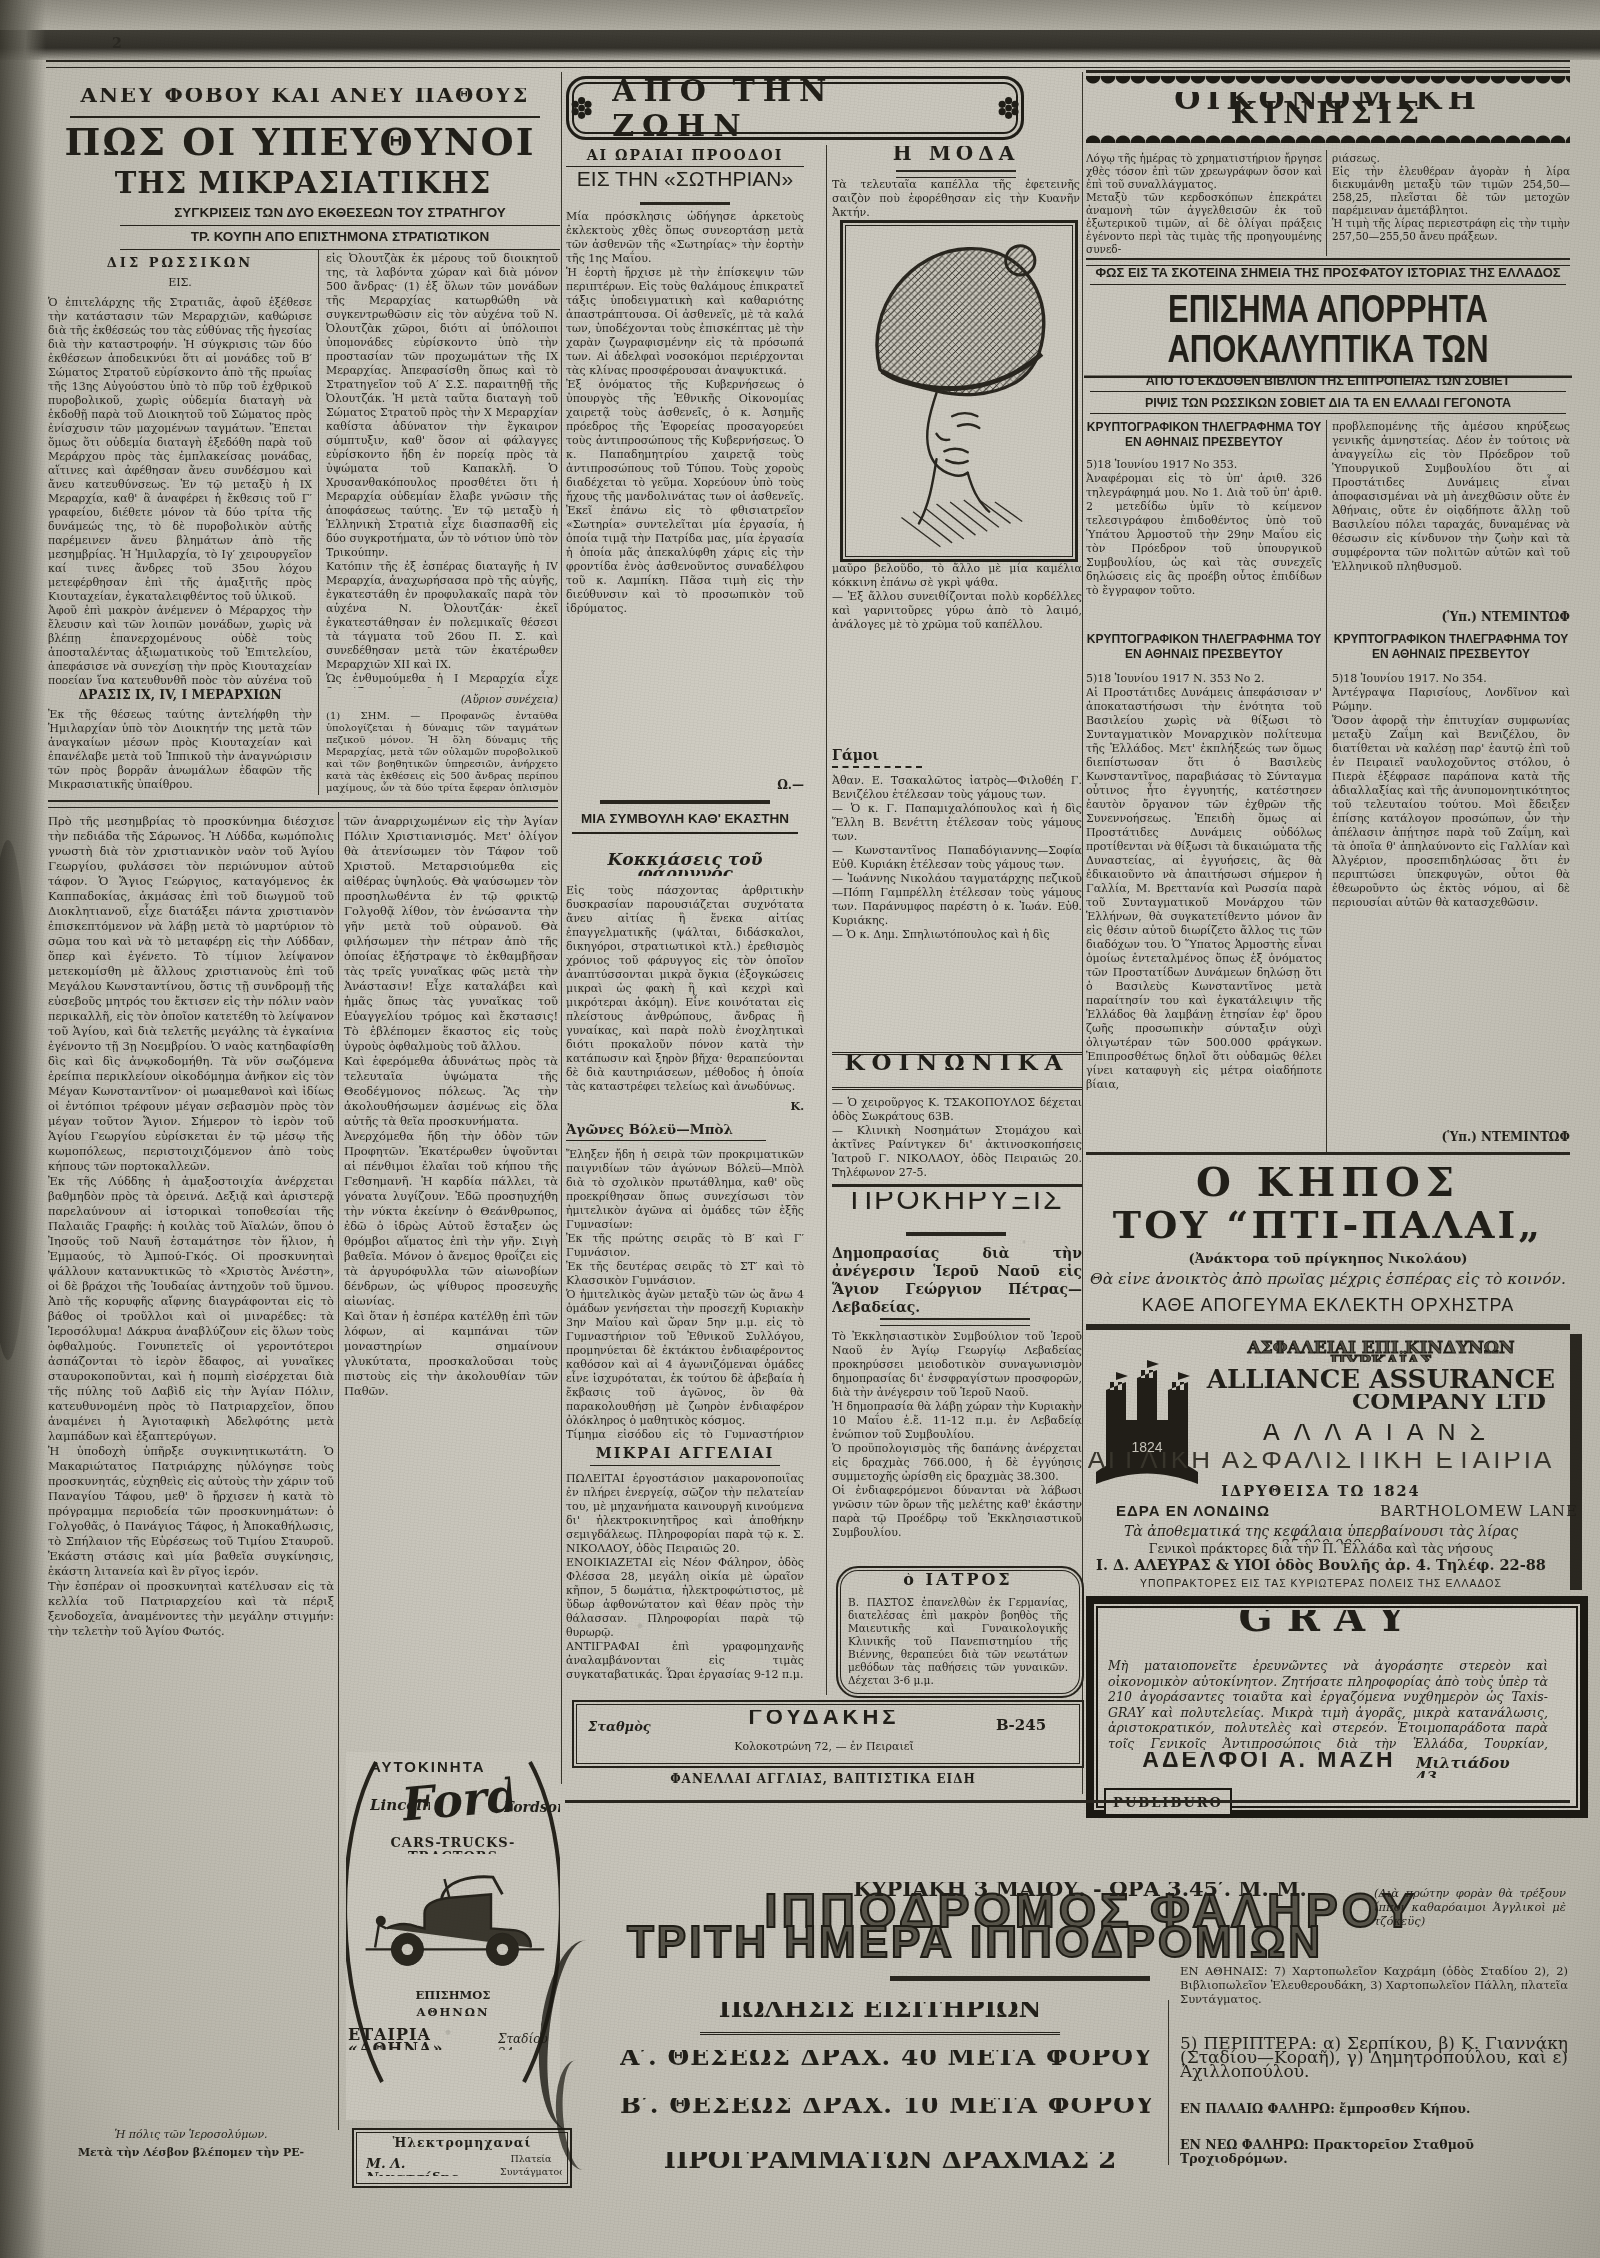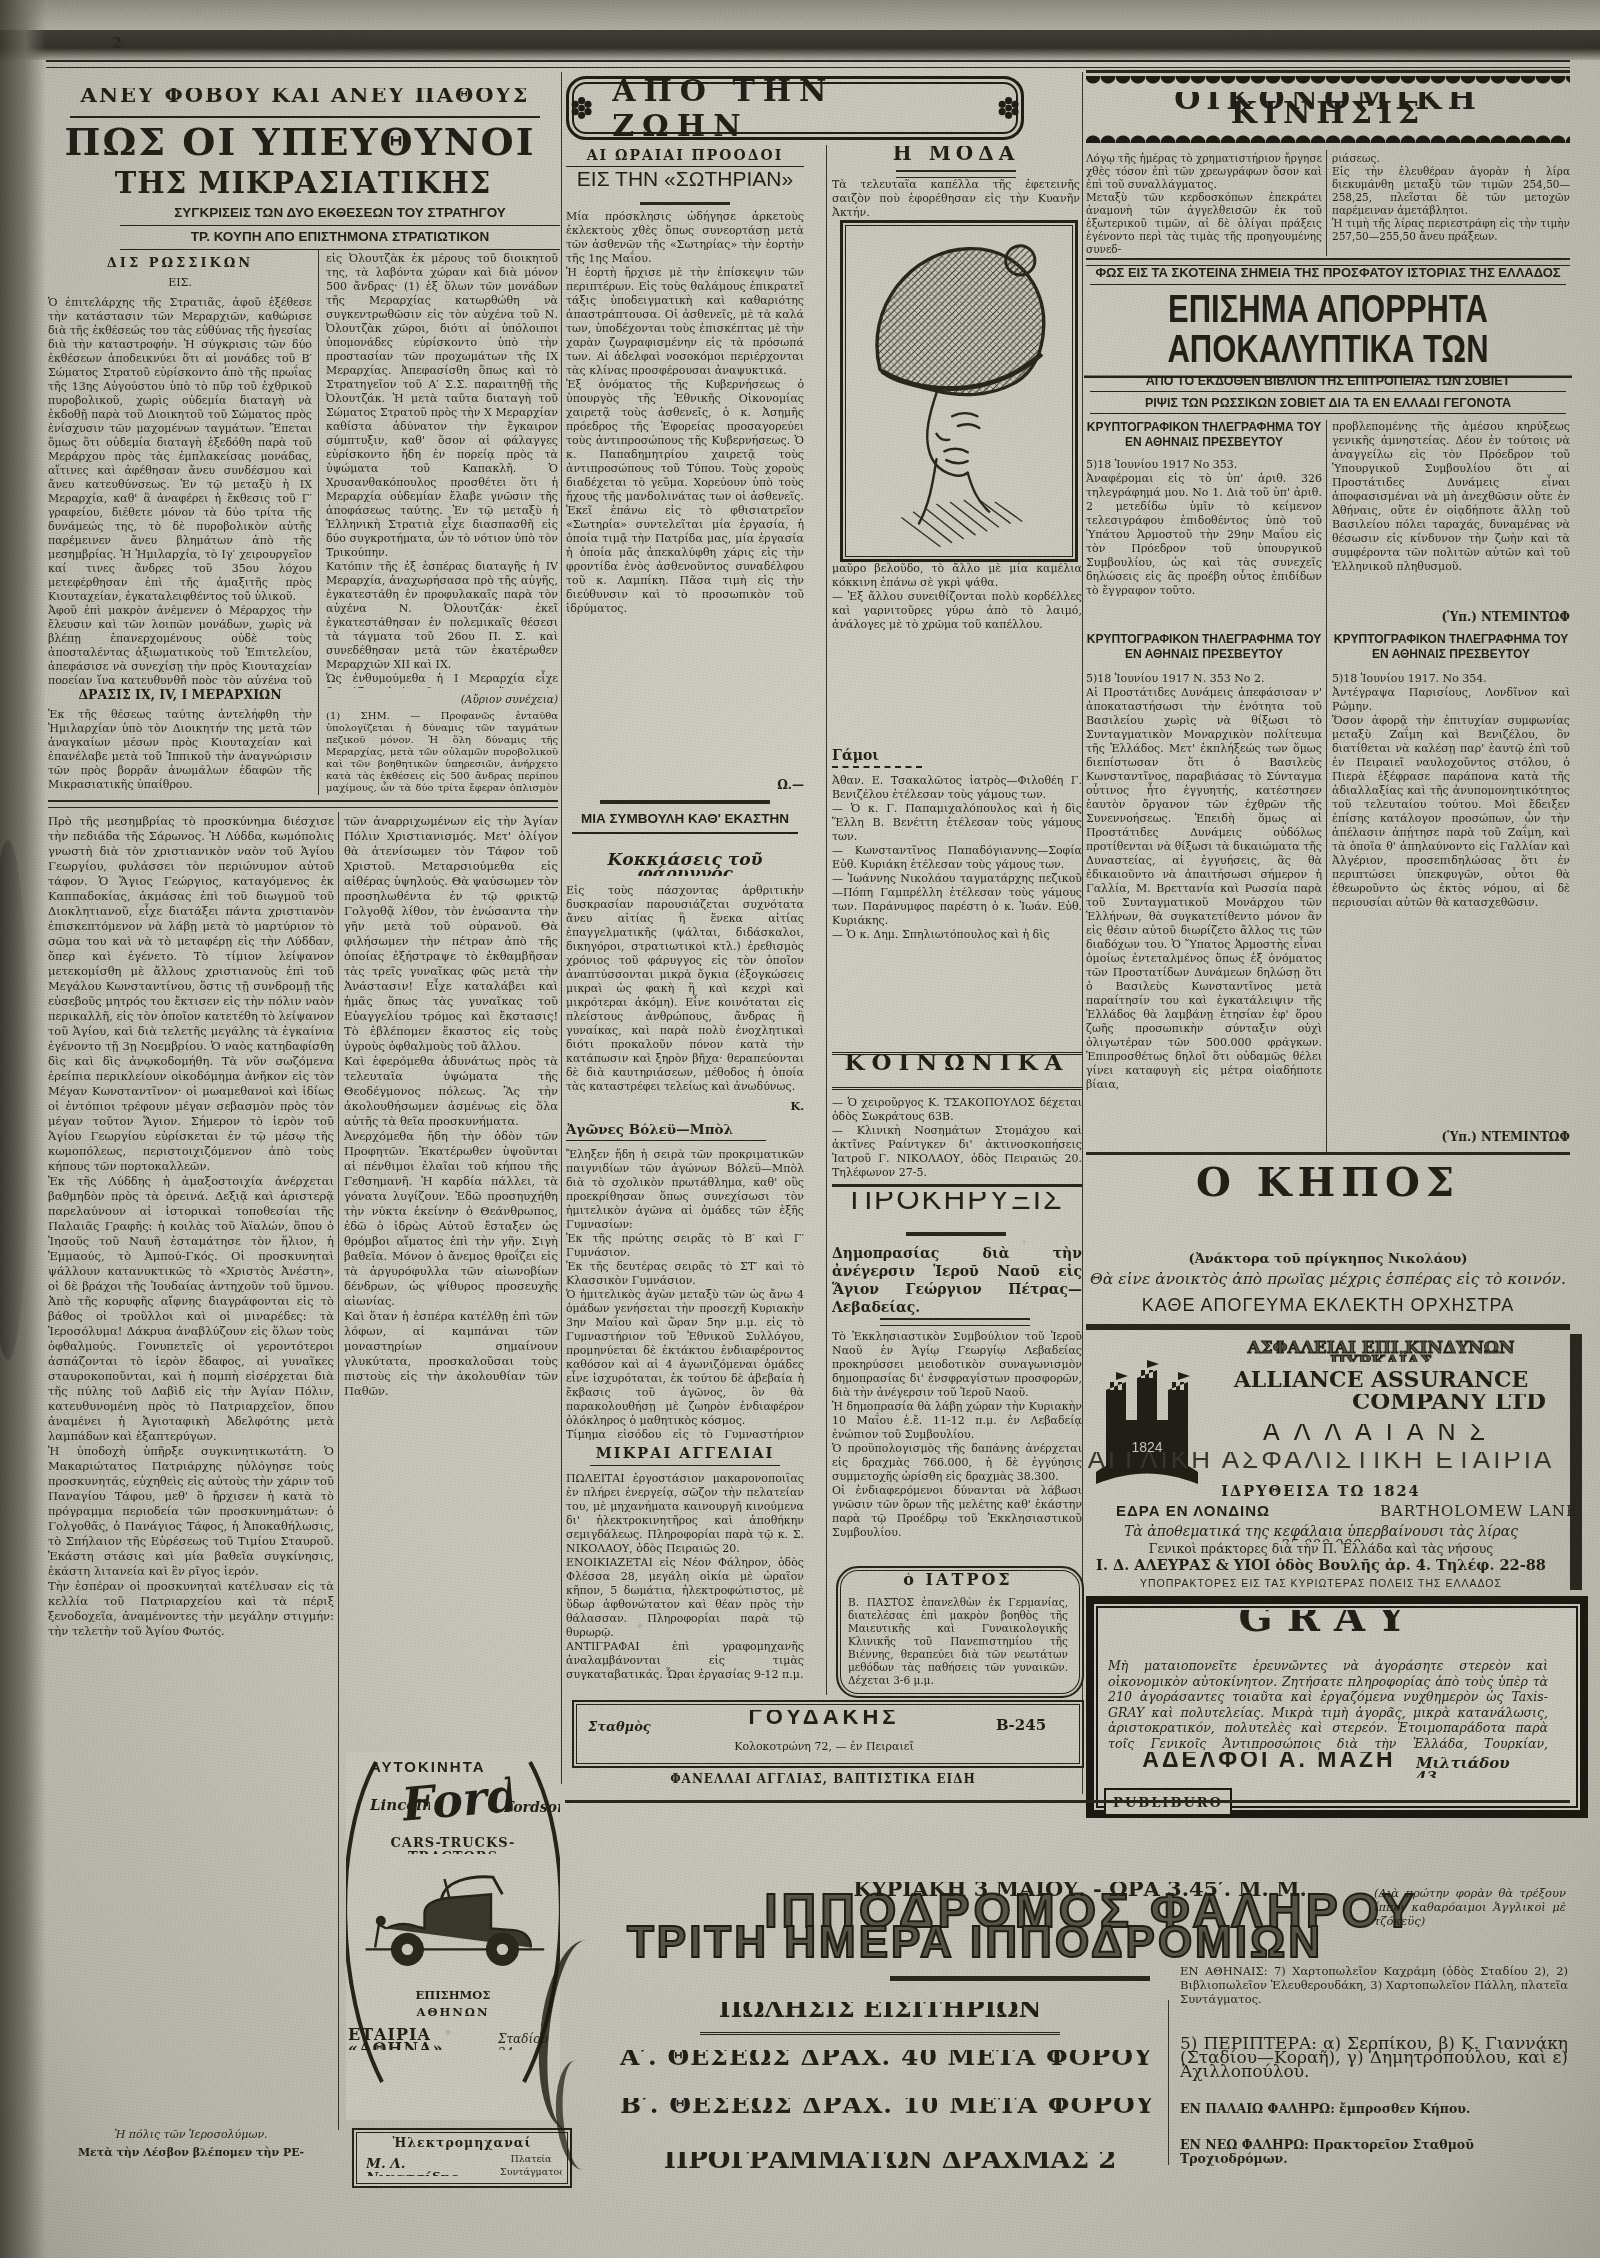--- a/index.html
+++ b/index.html
@@ -272,20 +272,21 @@
   <div class="t" style="left:1332px;top:420px;width:238px;height:188px;">προβλεπομένης τῆς ἀμέσου κηρύξεως γενικῆς ἀμνηστείας. Δέον ἐν τούτοις νὰ ἀναγγείλω εἰς τὸν Πρόεδρον τοῦ Ὑπουργικοῦ Συμβουλίου ὅτι αἱ Προστάτιδες Δυνάμεις εἶναι ἀποφασισμέναι νὰ μὴ ἀνεχθῶσιν οὔτε ἐν Ἀθήναις, οὔτε ἐν οἱᾳδήποτε ἄλλῃ τοῦ Βασιλείου πόλει ταραχάς, δυναμένας νὰ θέσωσιν εἰς κίνδυνον τὴν ζωὴν καὶ τὰ συμφέροντα τῶν πολιτῶν αὐτῶν καὶ τοῦ Ἑλληνικοῦ πληθυσμοῦ.</div>
   <div class="t b" style="left:1332px;top:610px;width:238px;height:16px;text-align:right;font-size:12px;">(Ὑπ.) ΝΤΕΜΙΝΤΩΦ</div>
   <div class="t c b sans" style="left:1332px;top:632px;width:238px;height:32px;font-size:12px;line-height:15px;">ΚΡΥΠΤΟΓΡΑΦΙΚΟΝ ΤΗΛΕΓΡΑΦΗΜΑ ΤΟΥ ΕΝ ΑΘΗΝΑΙΣ ΠΡΕΣΒΕΥΤΟΥ</div>
   <div class="t" style="left:1332px;top:672px;width:238px;height:456px;">5)18 Ἰουνίου 1917. Νο 354.
 Ἀντέγραψα Παρισίους, Λονδῖνον καὶ Ρώμην.
 Ὅσον ἀφορᾷ τὴν ἐπιτυχίαν συμφωνίας μεταξὺ Ζαΐμη καὶ Βενιζέλου, ὃν διατίθεται νὰ καλέσῃ παρ' ἑαυτῷ ἐπὶ τοῦ ἐν Πειραιεῖ ναυλοχοῦντος στόλου, ὁ Πιερὰ ἐξέφρασε παράπονα κατὰ τῆς ἀδιαλλαξίας καὶ τῆς ἀνυπομονητικότητος τοῦ τελευταίου τούτου. Μοὶ ἔδειξεν ἐπίσης κατάλογον προσώπων, ὧν τὴν ἀπέλασιν ἀπῄτησε παρὰ τοῦ Ζαΐμη, καὶ τὰ ὁποῖα θ' ἀπηλαύνοντο εἰς Γαλλίαν καὶ Ἀλγέριον, προσεπιδηλώσας ὅτι ἐν περιπτώσει ὑπεκφυγῶν, οὗτοι θὰ ἐθεωροῦντο ὡς ἐκτὸς νόμου, αἱ δὲ περιουσίαι αὐτῶν θὰ κατασχεθῶσιν.</div>
   <div class="t b" style="left:1332px;top:1130px;width:238px;height:16px;text-align:right;font-size:12px;">(Ὑπ.) ΝΤΕΜΙΝΤΩΦ</div>
 
   <div class="hr" style="left:1086px;top:1152px;width:484px;height:3px;"></div>
   <div class="t c b" style="left:1086px;top:1160px;width:484px;height:44px;font-size:40px;line-height:44px;letter-spacing:6px;">Ο ΚΗΠΟΣ</div>
+  <div class="t c b" style="left:1086px;top:1204px;width:484px;height:44px;font-size:38px;line-height:42px;letter-spacing:3px;">ΤΟΥ “ΠΤΙ-ΠΑΛΑΙ„</div>
   <div class="t c b" style="left:1086px;top:1252px;width:484px;height:17px;font-size:13px;">(Ἀνάκτορα τοῦ πρίγκηπος Νικολάου)</div>
   <div class="t c i" style="left:1086px;top:1272px;width:484px;height:22px;font-size:15.5px;">Θὰ εἶνε ἀνοικτὸς ἀπὸ πρωΐας μέχρις ἑσπέρας εἰς τὸ κοινόν.</div>
   <div class="t c sans" style="left:1086px;top:1298px;width:484px;height:22px;font-size:18px;letter-spacing:1px;">ΚΑΘΕ ΑΠΟΓΕΥΜΑ ΕΚΛΕΚΤΗ ΟΡΧΗΣΤΡΑ</div>
   <div class="hr" style="left:1086px;top:1324px;width:484px;height:6px;"></div>
 
   <div style="position:absolute;left:1086px;top:1334px;width:484px;height:256px;border-right:12px solid #2a2720;">
     <svg style="position:absolute;left:6px;top:8px;" width="110" height="150" viewBox="0 0 110 150">
       <g fill="#211e18">
         <path d="M4 130 C30 110 80 110 106 130 L106 142 C70 128 40 128 4 142 Z"></path>
         <rect x="22" y="78" width="66" height="46"></rect>
@@ -293,21 +294,21 @@
           <rect x="45" y="36" width="20" height="88"></rect>
           <rect x="76" y="48" width="20" height="76"></rect>
         <path d="M14 48 h4 v-8 h4 v8 h4 v-8 h4 v8 h4 v-8 h0 z"></path>
         <path d="M45 36 h4 v-8 h4 v8 h4 v-8 h4 v8 h4 v-8 h0 z"></path>
         <path d="M76 48 h4 v-8 h4 v8 h4 v-8 h4 v8 h4 v-8 h0 z"></path>
         <path d="M24 30 l12 4 -12 4 z M55 18 l12 4 -12 4 z M86 30 l12 4 -12 4 z"></path>
       </g>
       <text x="55" y="110" font-size="14" fill="#c9c6bc" text-anchor="middle" font-family="Liberation Sans, sans-serif">1824</text>
     </svg>
     <div class="t b c ot" style="left:120px;top:6px;width:350px;height:22px;font-size:17px;-webkit-text-stroke:1px #1f1d16;">ΑΣΦΑΛΕΙΑΙ ΕΠΙ ΚΙΝΔΥΝΩΝ ΠΥΡΚΑΪΑΣ</div>
-    <div class="t b c" style="left:120px;top:30px;width:350px;height:30px;font-size:22px;line-height:30px;text-align:center;">ALLIANCE ASSURANCE</div>
+    <div class="t b c" style="left:120px;top:30px;width:350px;height:30px;font-size:26px;line-height:30px;text-align:center;">ALLIANCE ASSURANCE</div>
     <div class="t b" style="left:120px;top:60px;width:340px;height:28px;font-size:23px;text-align:right;">COMPANY LTD</div>
     <div class="t c sans" style="left:120px;top:90px;width:350px;height:28px;font-size:25px;letter-spacing:14px;">ΑΛΛΑΪΑΝΣ</div>
     <div class="t c sans" style="left:0px;top:118px;width:470px;height:30px;font-size:26px;letter-spacing:3px;color:#38352c;">ΑΓΓΛΙΚΗ ΑΣΦΑΛΙΣΤΙΚΗ ΕΤΑΙΡΙΑ</div>
     <div class="t c b" style="left:0px;top:150px;width:470px;height:18px;font-size:14.5px;letter-spacing:2px;">ΙΔΡΥΘΕΙΣΑ ΤΩ 1824</div>
     <div class="t b sans" style="left:30px;top:170px;width:220px;height:18px;font-size:15px;text-align:left;letter-spacing:1px;">ΕΔΡΑ ΕΝ ΛΟΝΔΙΝΩ</div>
     <div class="t" style="left:250px;top:170px;width:220px;height:18px;font-size:15px;text-align:left;letter-spacing:1px;margin-left:44px;">BARTHOLOMEW LANE</div>
     <div class="t i c" style="left:0px;top:190px;width:470px;height:18px;font-size:14px;">Τὰ ἀποθεματικά της κεφάλαια ὑπερβαίνουσι τὰς λίρας 25.000.000</div>
     <div class="t c" style="left:0px;top:208px;width:470px;height:16px;font-size:12.5px;">Γενικοὶ πράκτορες διὰ τὴν Π. Ἑλλάδα καὶ τὰς νήσους</div>
     <div class="t b c" style="left:0px;top:224px;width:470px;height:18px;font-size:14.5px;">Ι. Δ. ΑΛΕΥΡΑΣ &amp; ΥΙΟΙ ὁδὸς Βουλῆς ἀρ. 4. Τηλέφ. 22-88</div>
     <div class="t c sans" style="left:0px;top:242px;width:470px;height:14px;font-size:10.5px;letter-spacing:1px;">ΥΠΟΠΡΑΚΤΟΡΕΣ ΕΙΣ ΤΑΣ ΚΥΡΙΩΤΕΡΑΣ ΠΟΛΕΙΣ ΤΗΣ ΕΛΛΑΔΟΣ</div>

